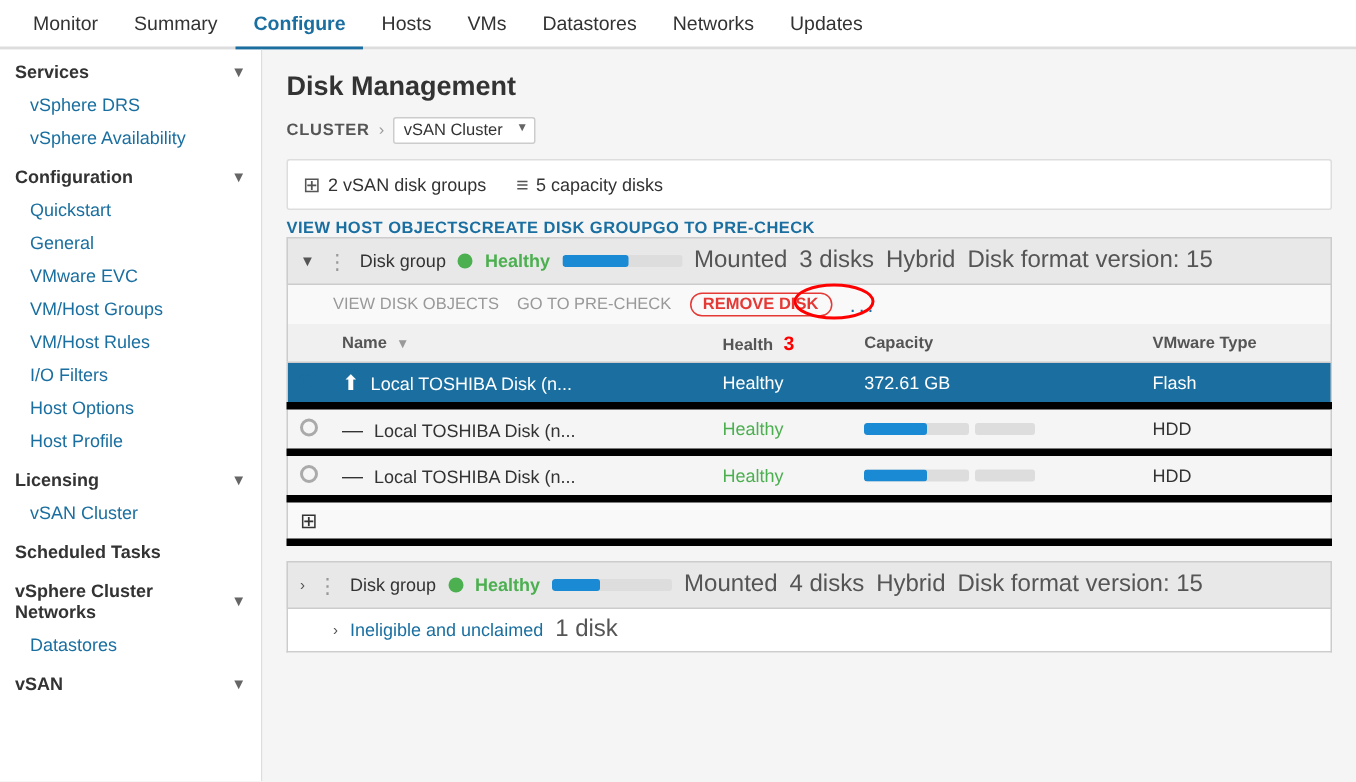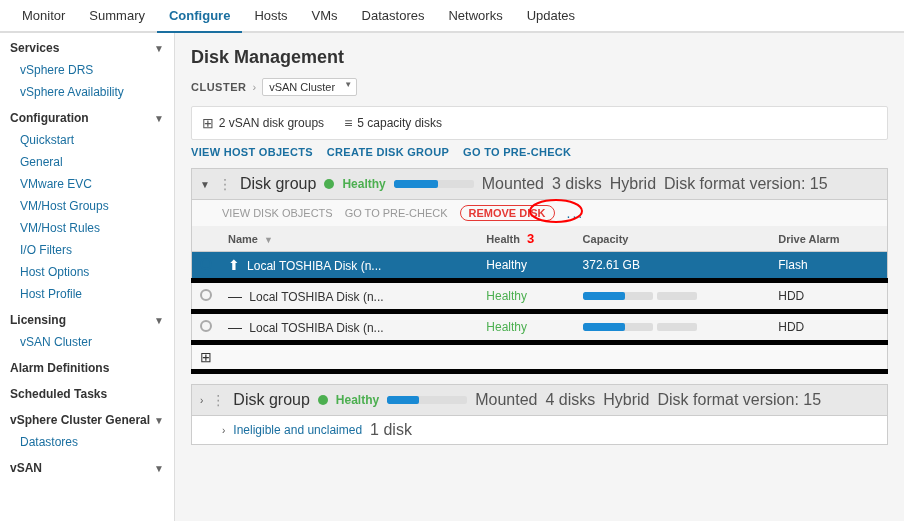--- a/index.html
+++ b/index.html
@@ -31,32 +31,32 @@
     .breadcrumb-dropdown { background: #fff; border: 1px solid #ccc; border-radius: 2px; padding: 2px 20px 2px 6px; font-size: 11px; color: #333; appearance: none; cursor: pointer; position: relative; }
     .breadcrumb-select-wrap { position: relative; display: inline-block; }
     .breadcrumb-select-wrap::after { content: '▼'; position: absolute; right: 5px; top: 2px; font-size: 8px; color: #666; pointer-events: none; }
 
     
     .stats-bar { display: flex; align-items: center; gap: 20px; padding: 8px 10px; background: #fff; border: 1px solid #ddd; margin-bottom: 6px; border-radius: 2px; }
     .stat-item { display: flex; align-items: center; gap: 5px; font-size: 12px; color: #333; }
     .stat-icon { font-size: 14px; color: #555; }
 
     
-    .action-links { display: flex; gap: 14px; margin-bottom: 10px; }
+    .action-links { display: flex; margin-bottom: 0; }
     .action-link { color: #1a6fa0; font-size: 11px; cursor: pointer; text-transform: uppercase; font-weight: bold; letter-spacing: 0.3px; }
 
     
     .disk-group-header { display: flex; align-items: center; background: #e8e8e8; border: 1px solid #ccc; padding: 6px 8px; margin-bottom: 0; gap: 8px; }
     .status-dot { width: 10px; height: 10px; border-radius: 50%; background: #4caf50; display: inline-block; }
     .status-label { color: #4caf50; font-weight: bold; font-size: 12px; }
     .progress-bar-container { display: flex; align-items: center; gap: 4px; }
     .progress-bar { width: 80px; height: 8px; background: #ddd; border-radius: 2px; overflow: hidden; }
     .progress-bar-fill { height: 100%; background: #1a8ad4; border-radius: 2px; }
     .col-label { font-size: 16px; color: #555; }
-    .col-label-bold { font-size: 16px; color: #333; font-weight: normal; }
+    .col-label-bold { font-size: 12px; color: #333; font-weight: normal; }
     .drag-handle { color: #999; font-size: 14px; cursor: grab; }
     .chevron-right { font-size: 10px; color: #555; cursor: pointer; }
 
     
     .disk-group-actions { display: flex; align-items: center; gap: 12px; padding: 5px 30px; background: #f9f9f9; border-left: 1px solid #ccc; border-right: 1px solid #ccc; }
     .dg-action { color: #999; font-size: 11px; text-transform: uppercase; cursor: not-allowed; }
     .dg-action.enabled { color: #1a6fa0; cursor: pointer; }
     .dg-action.highlight { color: #e53935; font-weight: bold; border: 1.5px solid #e53935; border-radius: 10px; padding: 1px 8px; cursor: pointer; }
 
     
@@ -119,30 +119,27 @@
     <div class="sidebar-item">I/O Filters</div>
     <div class="sidebar-item">Host Options</div>
     <div class="sidebar-item">Host Profile</div>
 
     <div class="sidebar-section-header">
       <span>Licensing</span>
       <span class="chevron">▼</span>
     </div>
     <div class="sidebar-item">vSAN Cluster</div>
 
-    <div class="sidebar-section-header">
-      <span>Alarm Definitions</span>
-    </div>
 
     <div class="sidebar-section-header">
       <span>Scheduled Tasks</span>
     </div>
 
     <div class="sidebar-section-header">
-      <span>vSphere Cluster General</span>
+      <span>vSphere Cluster Networks</span>
       <span class="chevron">▼</span>
     </div>
     <div class="sidebar-item">Datastores</div>
 
     <div class="sidebar-section-header">
       <span>vSAN</span>
       <span class="chevron">▼</span>
     </div>
 
   </div>
@@ -213,21 +210,21 @@
         <tr>
           <th style="width:20px;"></th>
           <th>
             <span>Name</span>
             <span class="sort-icon">▼</span>
           </th>
           <th>Health
             <span style="color:red;font-weight:bold;font-size:13px;margin-left:4px;">3</span>
           </th>
           <th>Capacity</th>
-          <th>Drive Alarm</th>
+          <th>VMware Type</th>
         </tr>
       </thead>
       <tbody>
 
         <tr class="selected">
           <td>
             <span class="radio-btn checked"></span>
           </td>
           <td>
             <span style="font-size:14px;margin-right:4px;">⬆</span>

